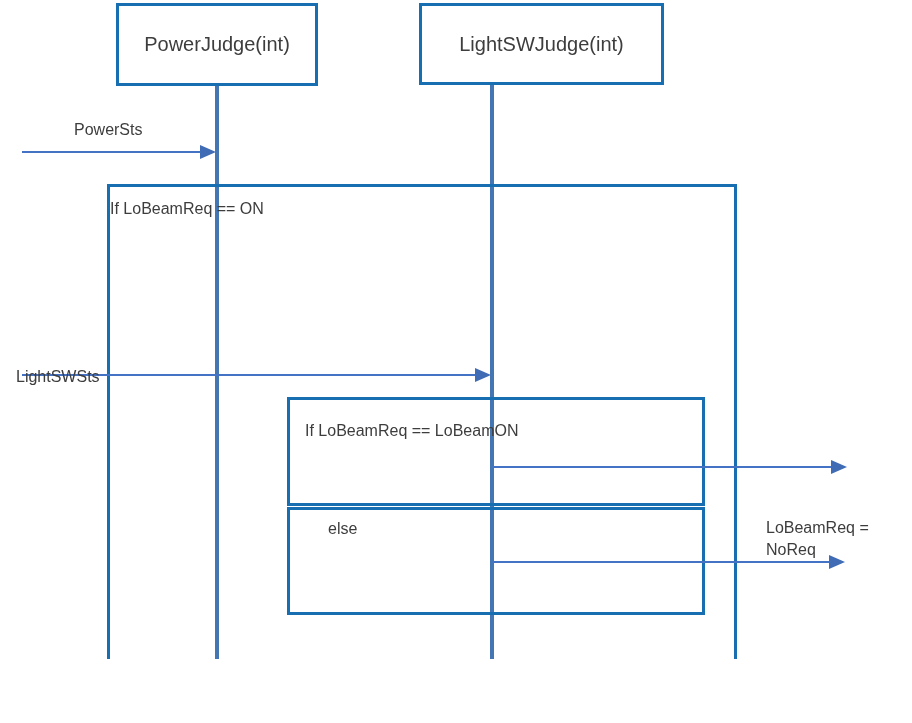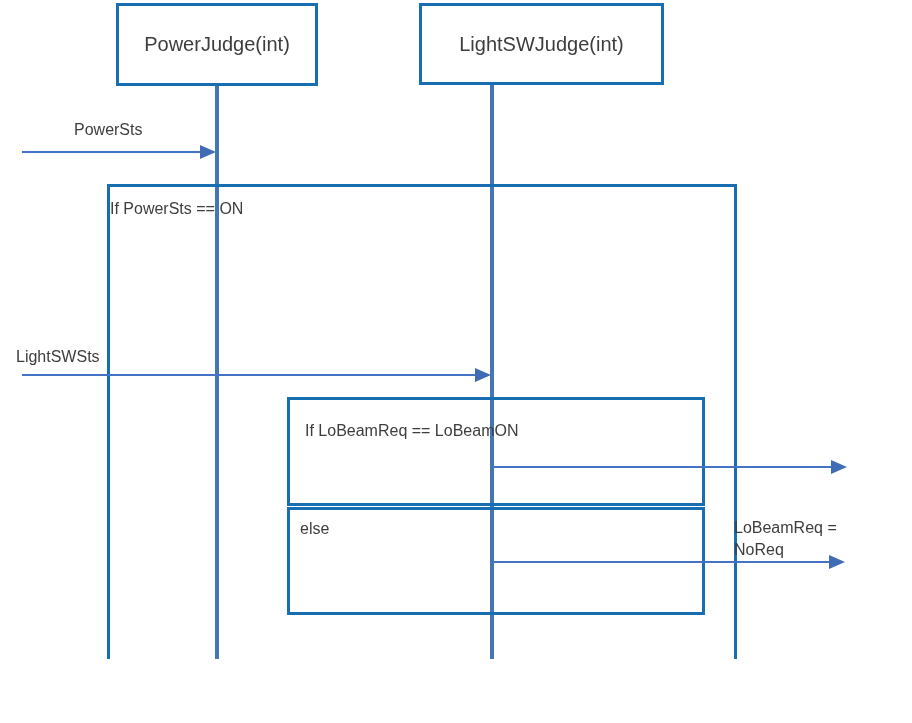--- a/index.html
+++ b/index.html
@@ -78,45 +78,45 @@
   
   .label {
     position: absolute;
     font-size: 16px;
     color: #3d3d3d;
     white-space: nowrap;
     z-index: 5;
     line-height: 22px;
   }
   .label-powersts   { left: 74px;  top: 119px; }
-  .label-lightswsts { left: 16px;  top: 346px; }
+  .label-lightswsts { left: 16px;  top: 366px; }
   .label-outer-cond { left: 110px; top: 198px; }
   .label-inner-cond { left: 305px; top: 420px; }
-  .label-else       { left: 300px; top: 518px; }
+  .label-else       { left: 328px; top: 518px; }
   .label-req        { left: 734px; top: 424px; }
   .label-noreq      { left: 734px; top: 517px; }
-  .label-noreq span { display: block; }
+  .label-noreq span { display: block; margin-left: 32px; }
 </style>
 </head>
 <body>
 
 <div class="canvas">
 
   <div class="lifeline lifeline-power"></div>
   <div class="lifeline lifeline-lightsw"></div>
 
   <div class="participant participant-power">
     <span>PowerJudge(int)</span>
   </div>
   <div class="participant participant-lightsw">
     <span>LightSWJudge(int)</span>
   </div>
 
   <div class="fragment fragment-outer"></div>
-  <div class="label label-outer-cond">If  PowerSts == ON</div>
+  <div class="label label-outer-cond">If  LoBeamReq == ON</div>
 
   <div class="fragment fragment-inner-if"></div>
   <div class="label label-inner-cond">If  LoBeamReq == LoBeamON</div>
 
   <div class="fragment fragment-inner-else"></div>
   <div class="label label-else">else</div>
 
   <div class="label label-powersts">PowerSts</div>
   <div class="arrow-line msg1-line"></div>
   <div class="arrow-head msg1-head"></div>

